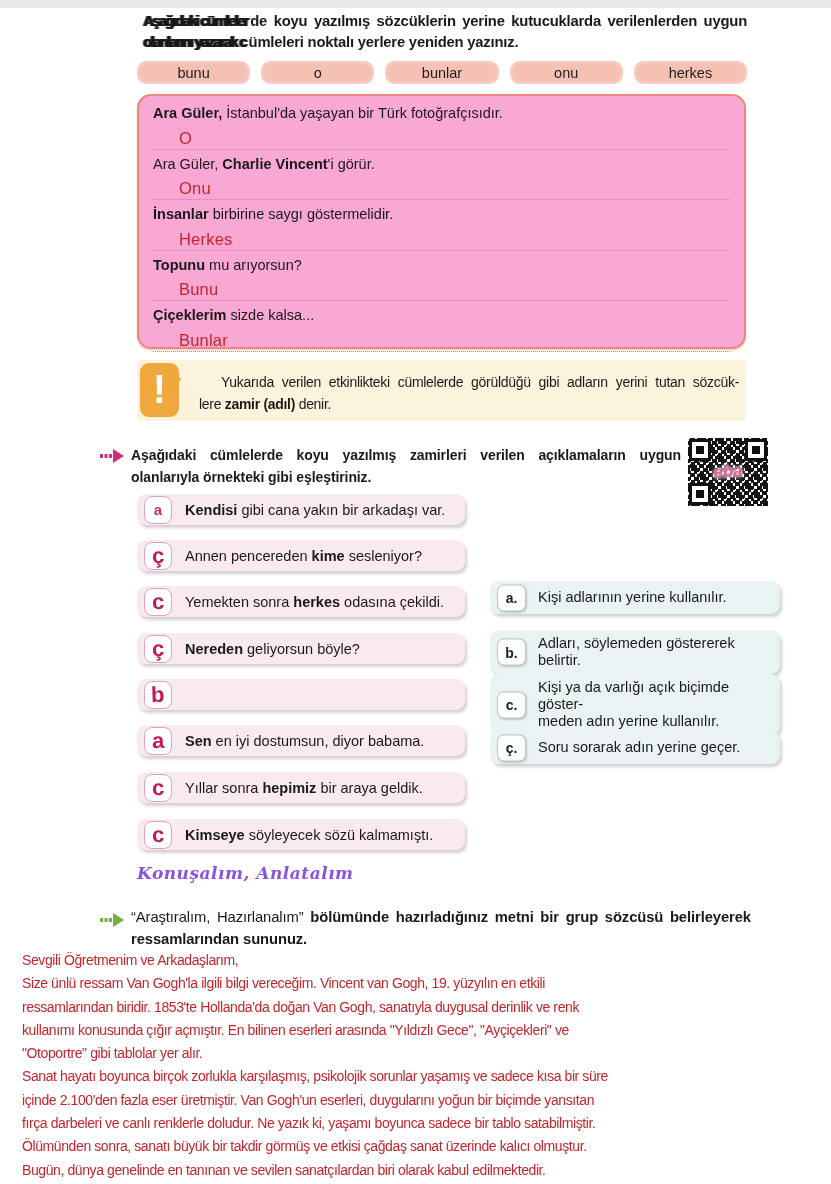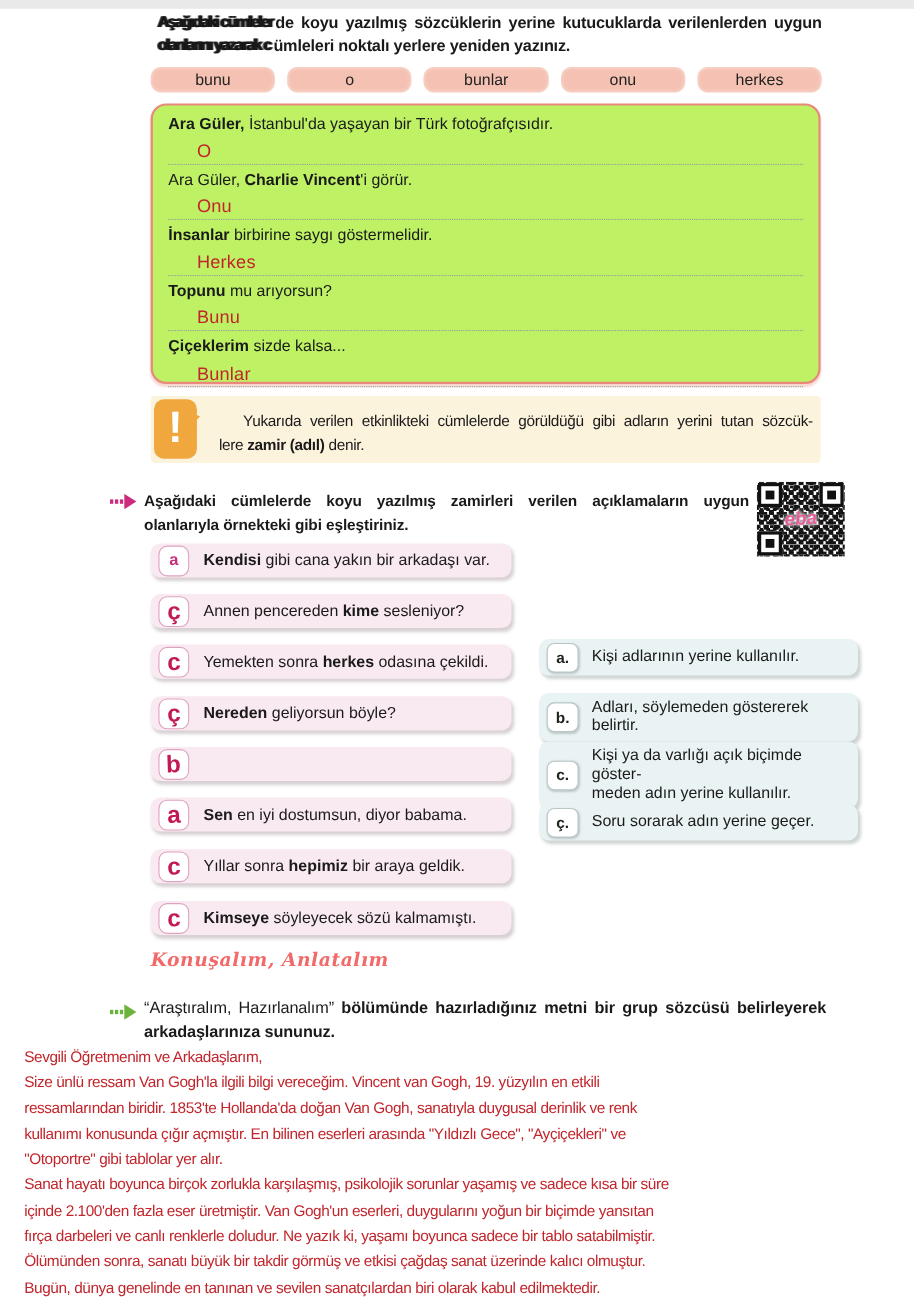--- a/index.html
+++ b/index.html
@@ -29,21 +29,21 @@
   .chip{
     flex:1; height:23px; background:#f5c1b2; border-radius:9px;
     display:flex; align-items:center; justify-content:center;
     font-size:14.5px; color:#222;
     box-shadow:inset 0 0 4px rgba(255,255,255,.6);
   }
 
   
   .activity-box{
     position:absolute; left:137px; top:86px; width:609px; height:255px;
-    border:2.5px solid #e8897b; border-radius:14px; background:#bef264;
+    border:2.5px solid #e8897b; border-radius:14px; background:#f9a8d4;
     box-sizing:border-box; padding:3px 14px 0 14px;
     box-shadow:0 2px 2px rgba(232,137,123,.35);
   }
   .act-row{position:relative; height:49.5px; border-bottom:1.5px dotted #999;}
   .act-sentence{font-size:14.5px; padding-top:6px;}
   .act-answer{
     position:absolute; left:26px; bottom:1px;
     color:#c2262c; font-size:16.5px; font-weight:500; letter-spacing:.2px;
   }
 
@@ -126,21 +126,21 @@
     box-shadow:1px 1px 2px rgba(0,0,0,.18);
     display:flex; align-items:center; justify-content:center;
     font-weight:bold; font-size:14px; color:#222;
   }
   .rtext{white-space:pre-line; line-height:17px;}
 
   
   .talk-heading{
     position:absolute; left:137px; top:855px;
     font-family:"DejaVu Serif", serif; font-style:italic; font-weight:bold;
-    font-size:17px; color:#ef4444; opacity:.8; filter:blur(.4px); letter-spacing:.5px;
+    font-size:17px; color:#6d28d9; opacity:.8; filter:blur(.4px); letter-spacing:.5px;
   }
   .talk-instr{
     position:absolute; left:131px; top:898px; width:620px;
     font-weight:bold; font-size:14.8px; line-height:22px; letter-spacing:-0.1px;
   }
   .talk-instr .quoted{font-weight:normal;}
 
   
   .speech{
     position:absolute; left:22px; top:941px; width:800px;
@@ -290,21 +290,21 @@
   <svg class="arrow arrow-green" viewBox="0 0 24 14">
     <g fill="currentColor">
         <rect x="0" y="5" width="3" height="4"></rect>
         <rect x="4.5" y="5" width="3" height="4"></rect>
         <rect x="9" y="5" width="3" height="4"></rect>
         <polygon points="13,0 24,7 13,14"></polygon>
       </g>
   </svg>
   <div class="talk-instr">
     <span class="line jlast"><span class="quoted">“Araştıralım, Hazırlanalım”</span><span> bölümünde hazırladığınız metni bir grup sözcüsü belirleyerek</span></span>
-    <span class="line">arkadaşlarınıza sununuz.</span>
+    <span class="line">ressamlarından sununuz.</span>
   </div>
 
   <div class="speech" id="speech-text">Sevgili Öğretmenim ve Arkadaşlarım,
 Size ünlü ressam Van Gogh'la ilgili bilgi vereceğim. Vincent van Gogh, 19. yüzyılın en etkili
 ressamlarından biridir. 1853'te Hollanda'da doğan Van Gogh, sanatıyla duygusal derinlik ve renk
 kullanımı konusunda çığır açmıştır. En bilinen eserleri arasında "Yıldızlı Gece", "Ayçiçekleri" ve
 "Otoportre" gibi tablolar yer alır.
 Sanat hayatı boyunca birçok zorlukla karşılaşmış, psikolojik sorunlar yaşamış ve sadece kısa bir süre
 içinde 2.100'den fazla eser üretmiştir. Van Gogh'un eserleri, duygularını yoğun bir biçimde yansıtan
 fırça darbeleri ve canlı renklerle doludur. Ne yazık ki, yaşamı boyunca sadece bir tablo satabilmiştir.

